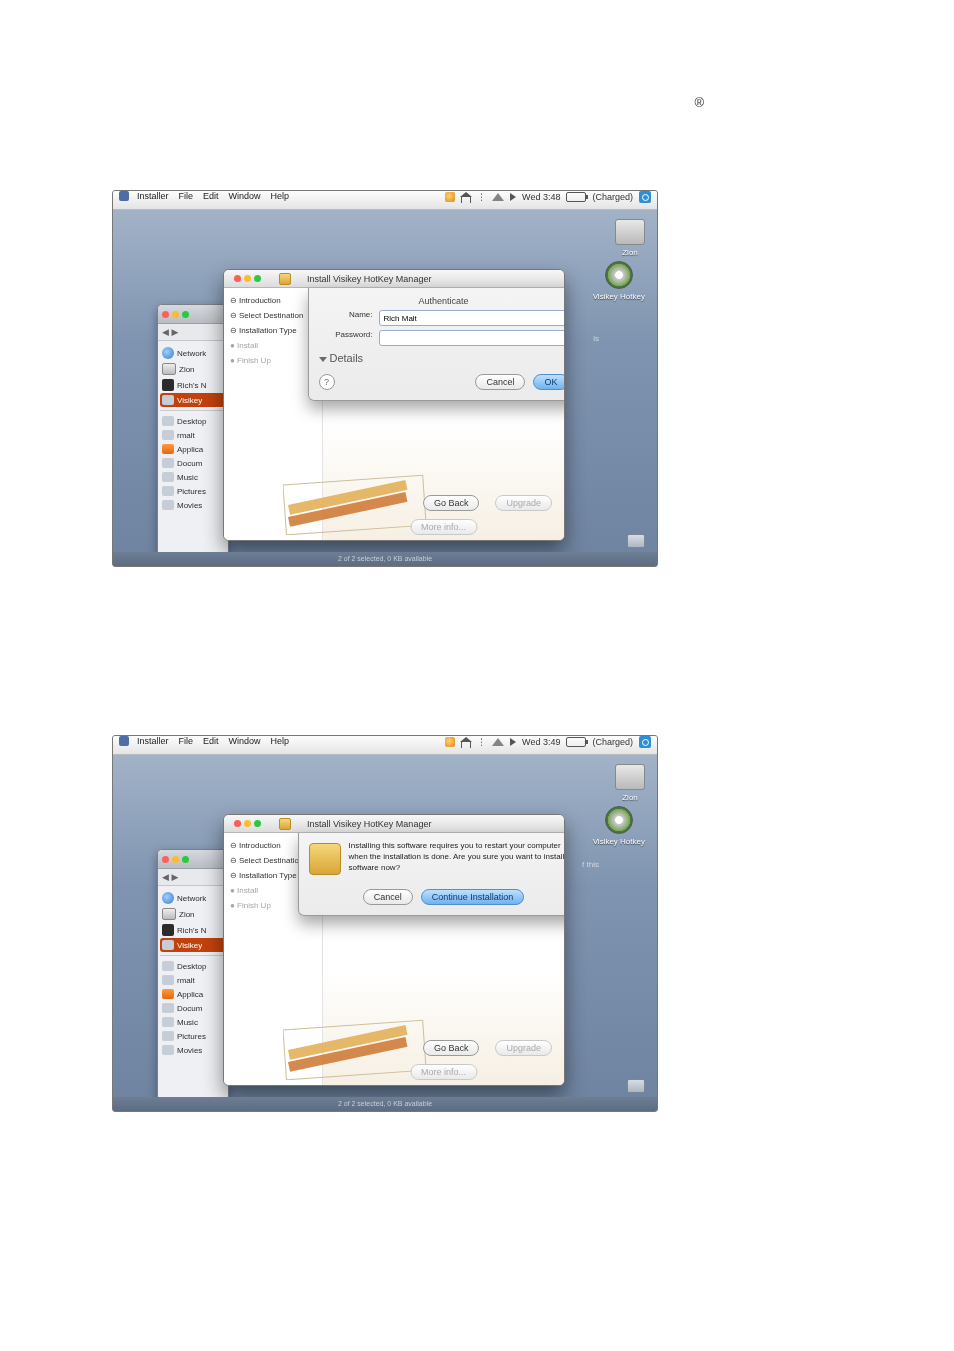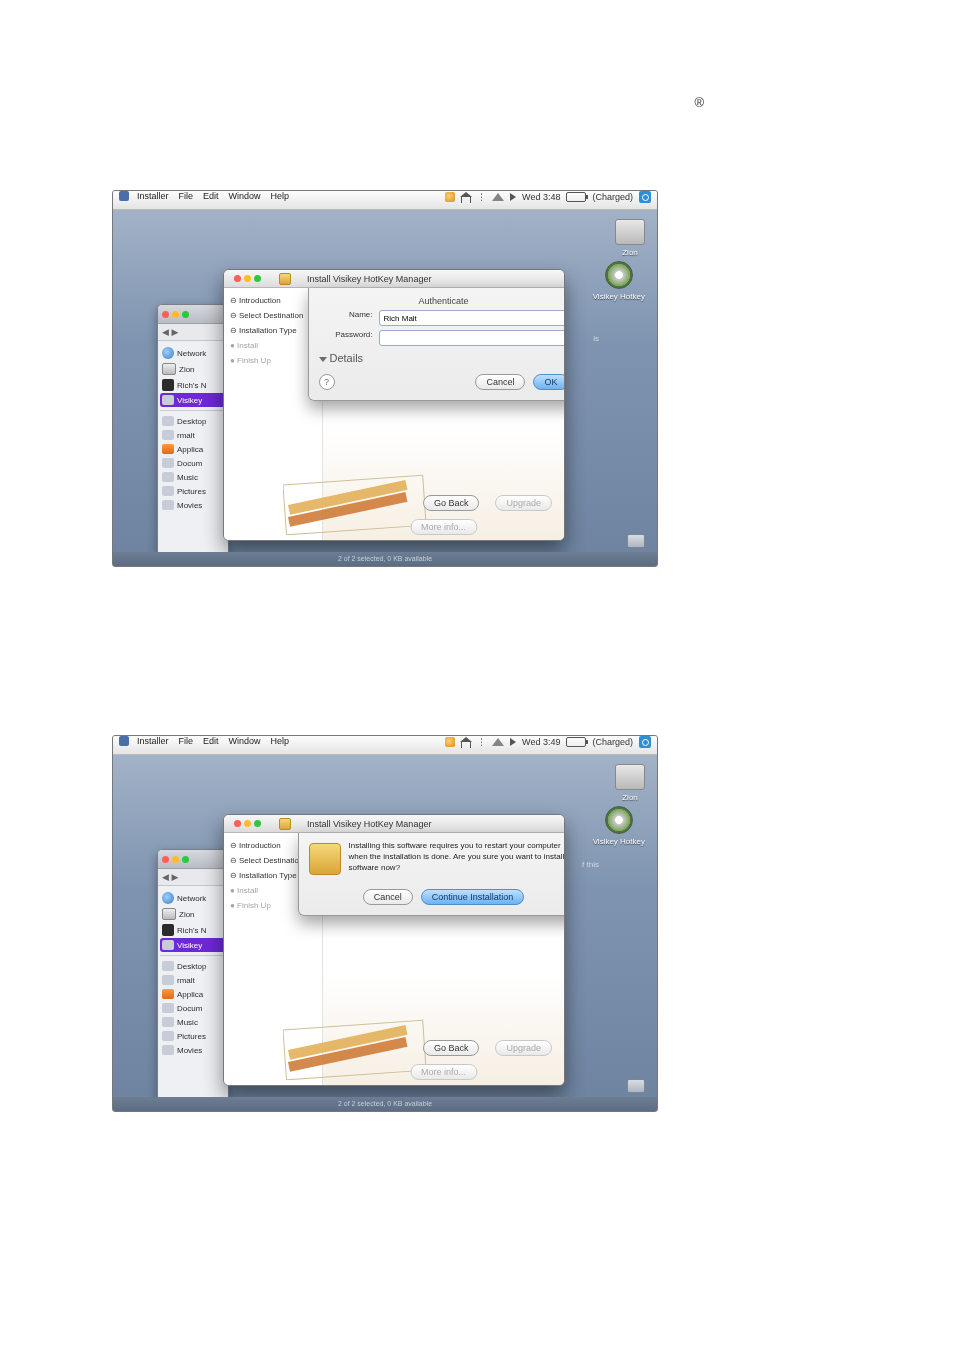--- a/index.html
+++ b/index.html
@@ -30,21 +30,21 @@
   .deskico.hd{background:linear-gradient(#e8e8e8,#b9b9b9);border:1px solid #888}
   .deskico.cd{border-radius:50%;background:radial-gradient(circle,#fff 20%,#ccc 22%,#7aa35a 60%,#477836 62%);border:1px solid #555;width:26px;height:26px}
   
   .finder{position:absolute;left:44px;top:113px;width:70px;height:250px;background:#eef0f3;border:1px solid #7a7f88;border-radius:5px;overflow:hidden;box-shadow:0 4px 10px rgba(0,0,0,.35)}
   .finder .ttl{height:18px;background:linear-gradient(#d6d9de,#b9bdc4);border-bottom:1px solid #9aa0aa;display:flex;align-items:center;padding-left:4px;gap:3px}
   .tlight{width:7px;height:7px;border-radius:50%}
   .tlight.r{background:#ff5f57}.tlight.y{background:#febb2d}.tlight.g{background:#2bc840}
   .finder .tb{height:16px;background:#e7e9ed;border-bottom:1px solid #c3c7cd;display:flex;align-items:center;gap:6px;padding:0 4px;color:#666;font-size:9px}
   .finder .side{padding:4px 2px}
   .frow{display:flex;align-items:center;gap:3px;padding:2px 2px;font-size:8px;color:#2c2c2c;border-radius:3px}
-  .frow.sel{background:#6d28d9;color:#fff}
+  .frow.sel{background:#c2410c;color:#fff}
   .fico{width:12px;height:10px;border-radius:2px;background:#c7cdd6;flex:0 0 12px}
   .fico.net{background:radial-gradient(circle at 40% 40%,#9fd0ff,#3a7bc4);border-radius:50%;height:12px;width:12px}
   .fico.hd{background:linear-gradient(#eee,#bbb);border:1px solid #888}
   .fico.ipod{background:#2b2b2b;height:12px}
   .fico.app{background:linear-gradient(#ff9a3b,#e26812)}
   .sep{height:1px;background:#c7cbd2;margin:3px 0}
   
   .inst{position:absolute;left:110px;top:78px;width:340px;height:270px;background:#fff;border:1px solid #777;border-radius:6px;box-shadow:0 10px 20px rgba(0,0,0,.45);overflow:hidden}
   .inst .ittl{height:17px;background:linear-gradient(#f7f7f7,#dcdcdc);border-bottom:1px solid #b6b6b6;display:flex;align-items:center;padding:0 10px;gap:12px;font-size:9px;color:#333}
   .inst .ittl .wlights{display:flex;gap:3px;margin-right:6px}

